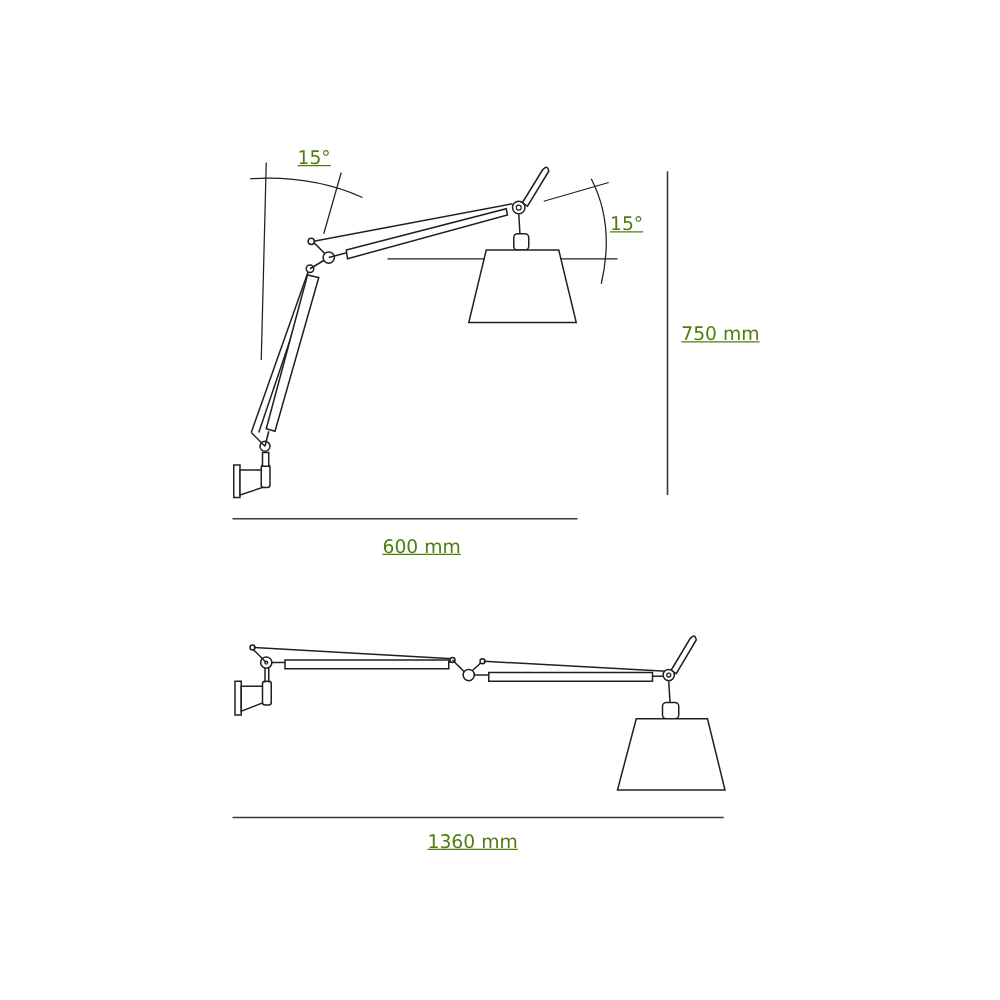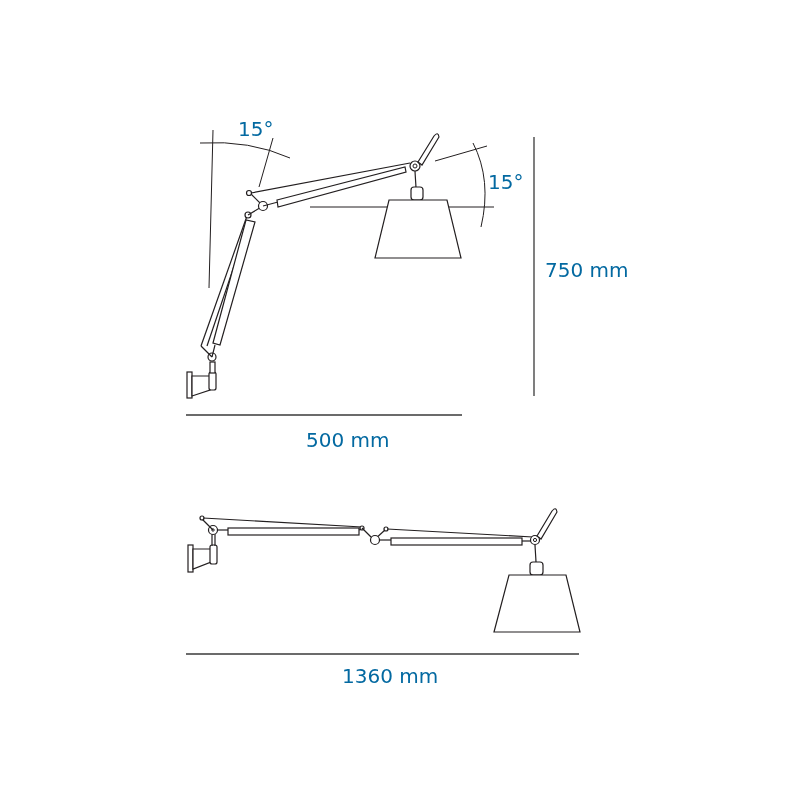--- a/index.html
+++ b/index.html
@@ -1,24 +1,25 @@
 <!DOCTYPE html>
 <html><head>
   <meta charset="utf-8">
   <style>
     html, body { margin: 0; padding: 0; background: #ffffff; }
     .canvas { position: relative; width: 800px; height: 800px; background: #ffffff; overflow: hidden; }
     svg { position: absolute; left: 0; top: 0; }
     .dim-label {
       position: absolute;
       font-family: "DejaVu Sans", "Liberation Sans", sans-serif;
-      font-size: 20px;
-      color: #0369a1;
+      font-size: 15px;
+      color: #4d7c0f;
       white-space: nowrap;
       line-height: 1;
+      text-decoration: underline;
     }
     .ln { stroke: #231f20; fill: none; stroke-width: 1.2; }
     .lt { stroke: #231f20; fill: none; stroke-width: 1; }
     .fw { stroke: #231f20; fill: #ffffff; stroke-width: 1.2; }
     .dim { stroke: #3a3a3a; fill: none; stroke-width: 1.3; }
   </style>
 </head>
 <body>
 
 <div class="canvas">
@@ -128,15 +129,15 @@
         <path class="fw" d="M509,575 L566,575 L580,632 L494,632 Z"></path>
       </g>
 
       <line class="dim" x1="186" y1="654" x2="579" y2="654"></line>
     </g>
   </svg>
 
   <span class="dim-label" style="left:238px; top:119px;">15°</span>
   <span class="dim-label" style="left:488px; top:172px;">15°</span>
   <span class="dim-label" style="left:545px; top:260px;">750 mm</span>
-  <span class="dim-label" style="left:306px; top:430px;">500 mm</span>
+  <span class="dim-label" style="left:306px; top:430px;">600 mm</span>
   <span class="dim-label" style="left:342px; top:666px;">1360 mm</span>
 </div>
 
 </body></html>

